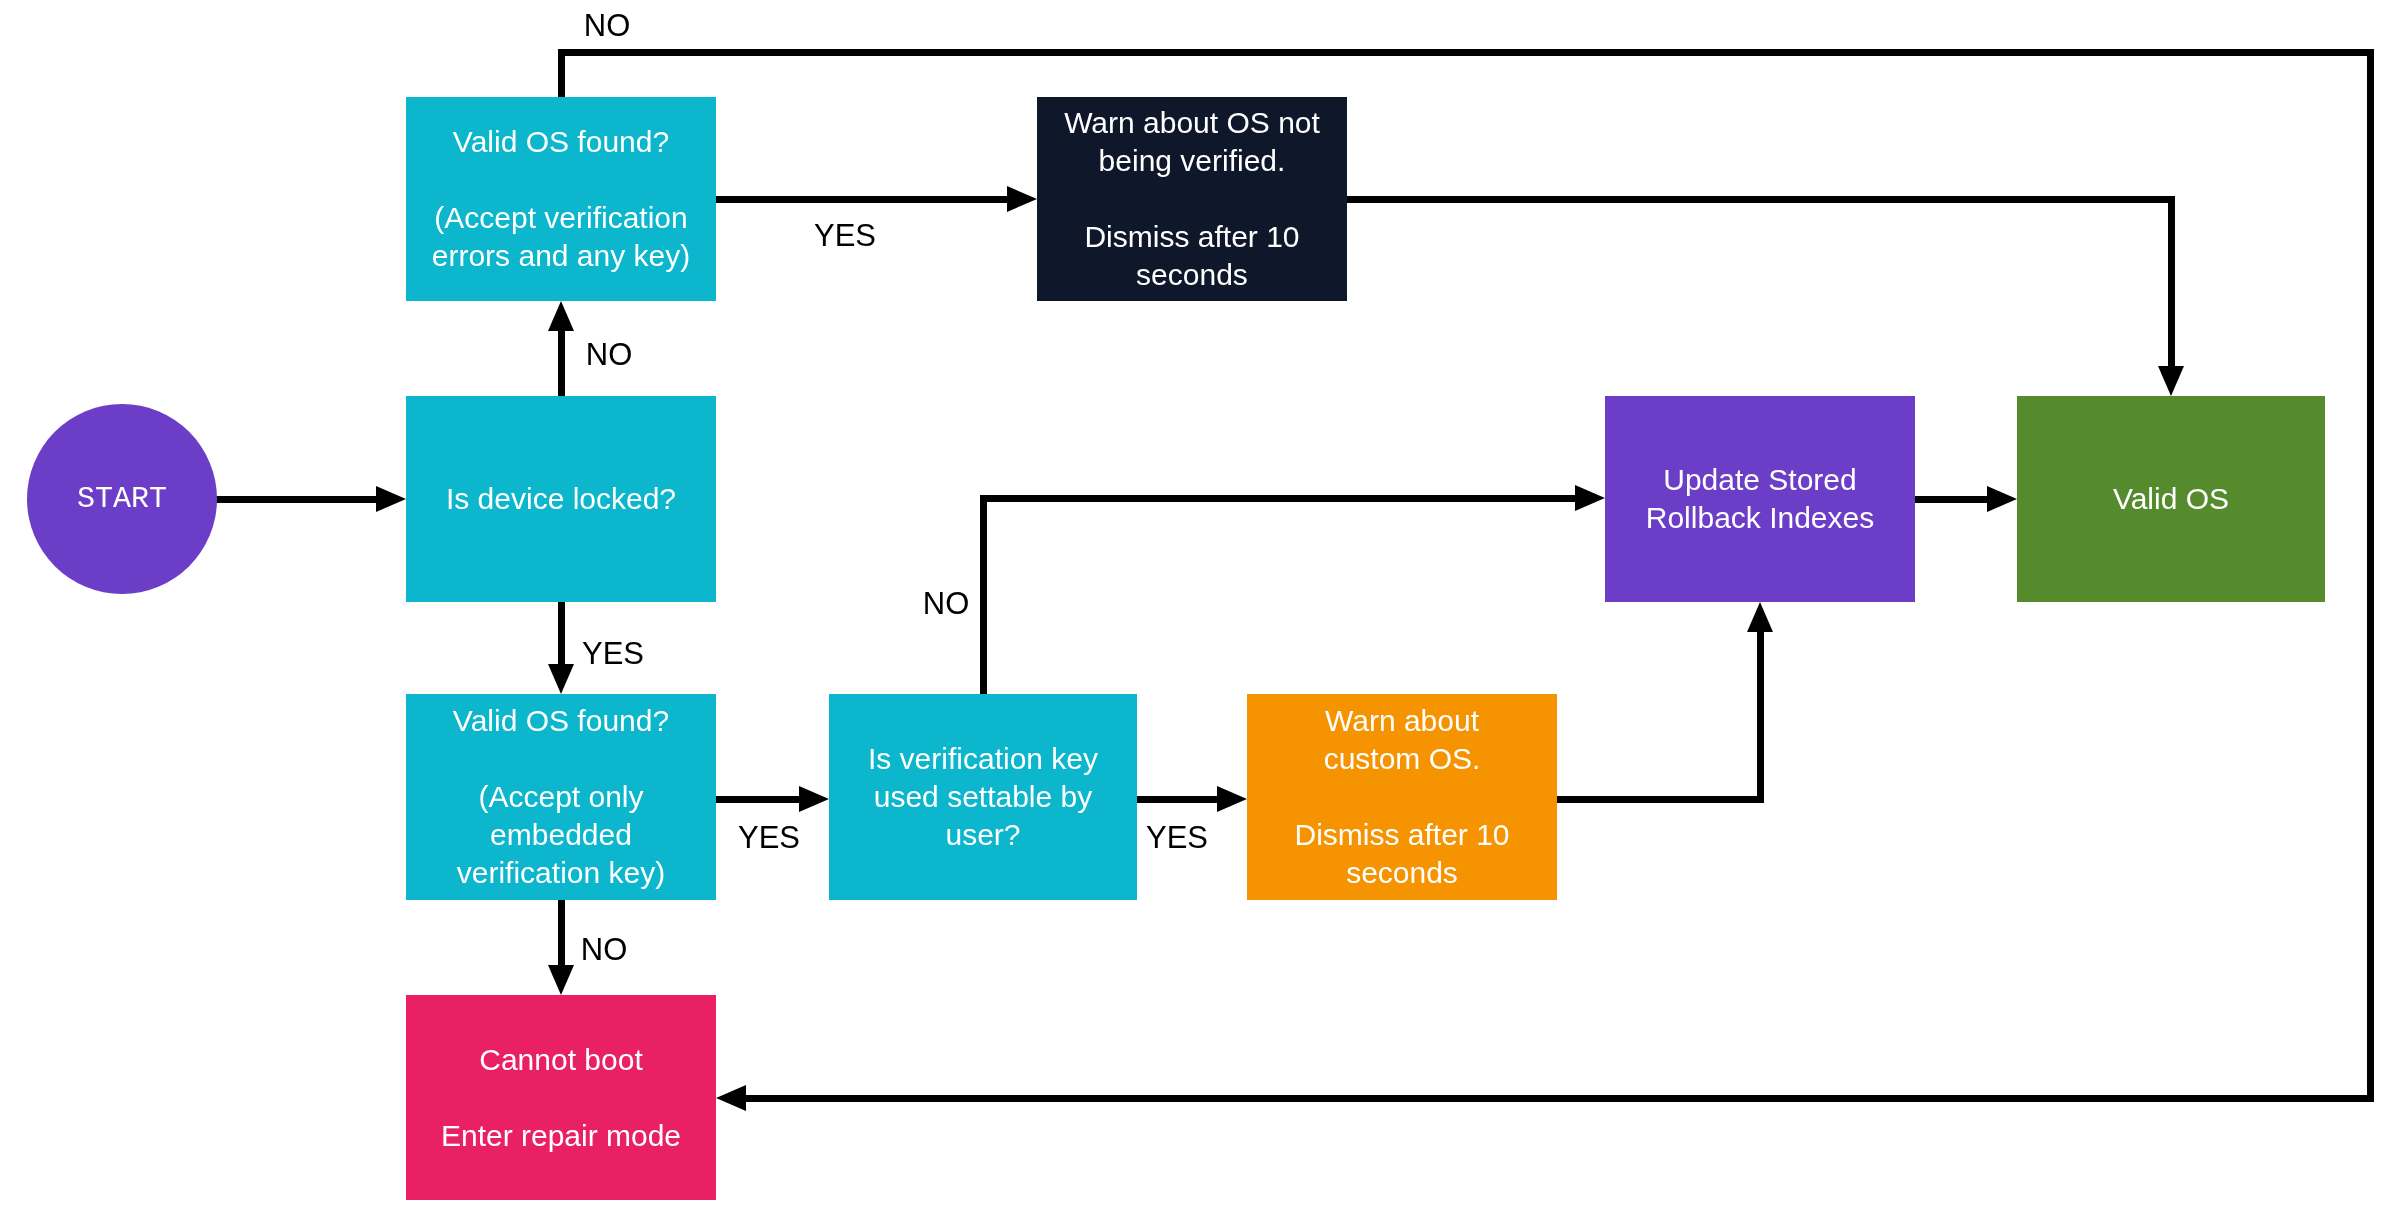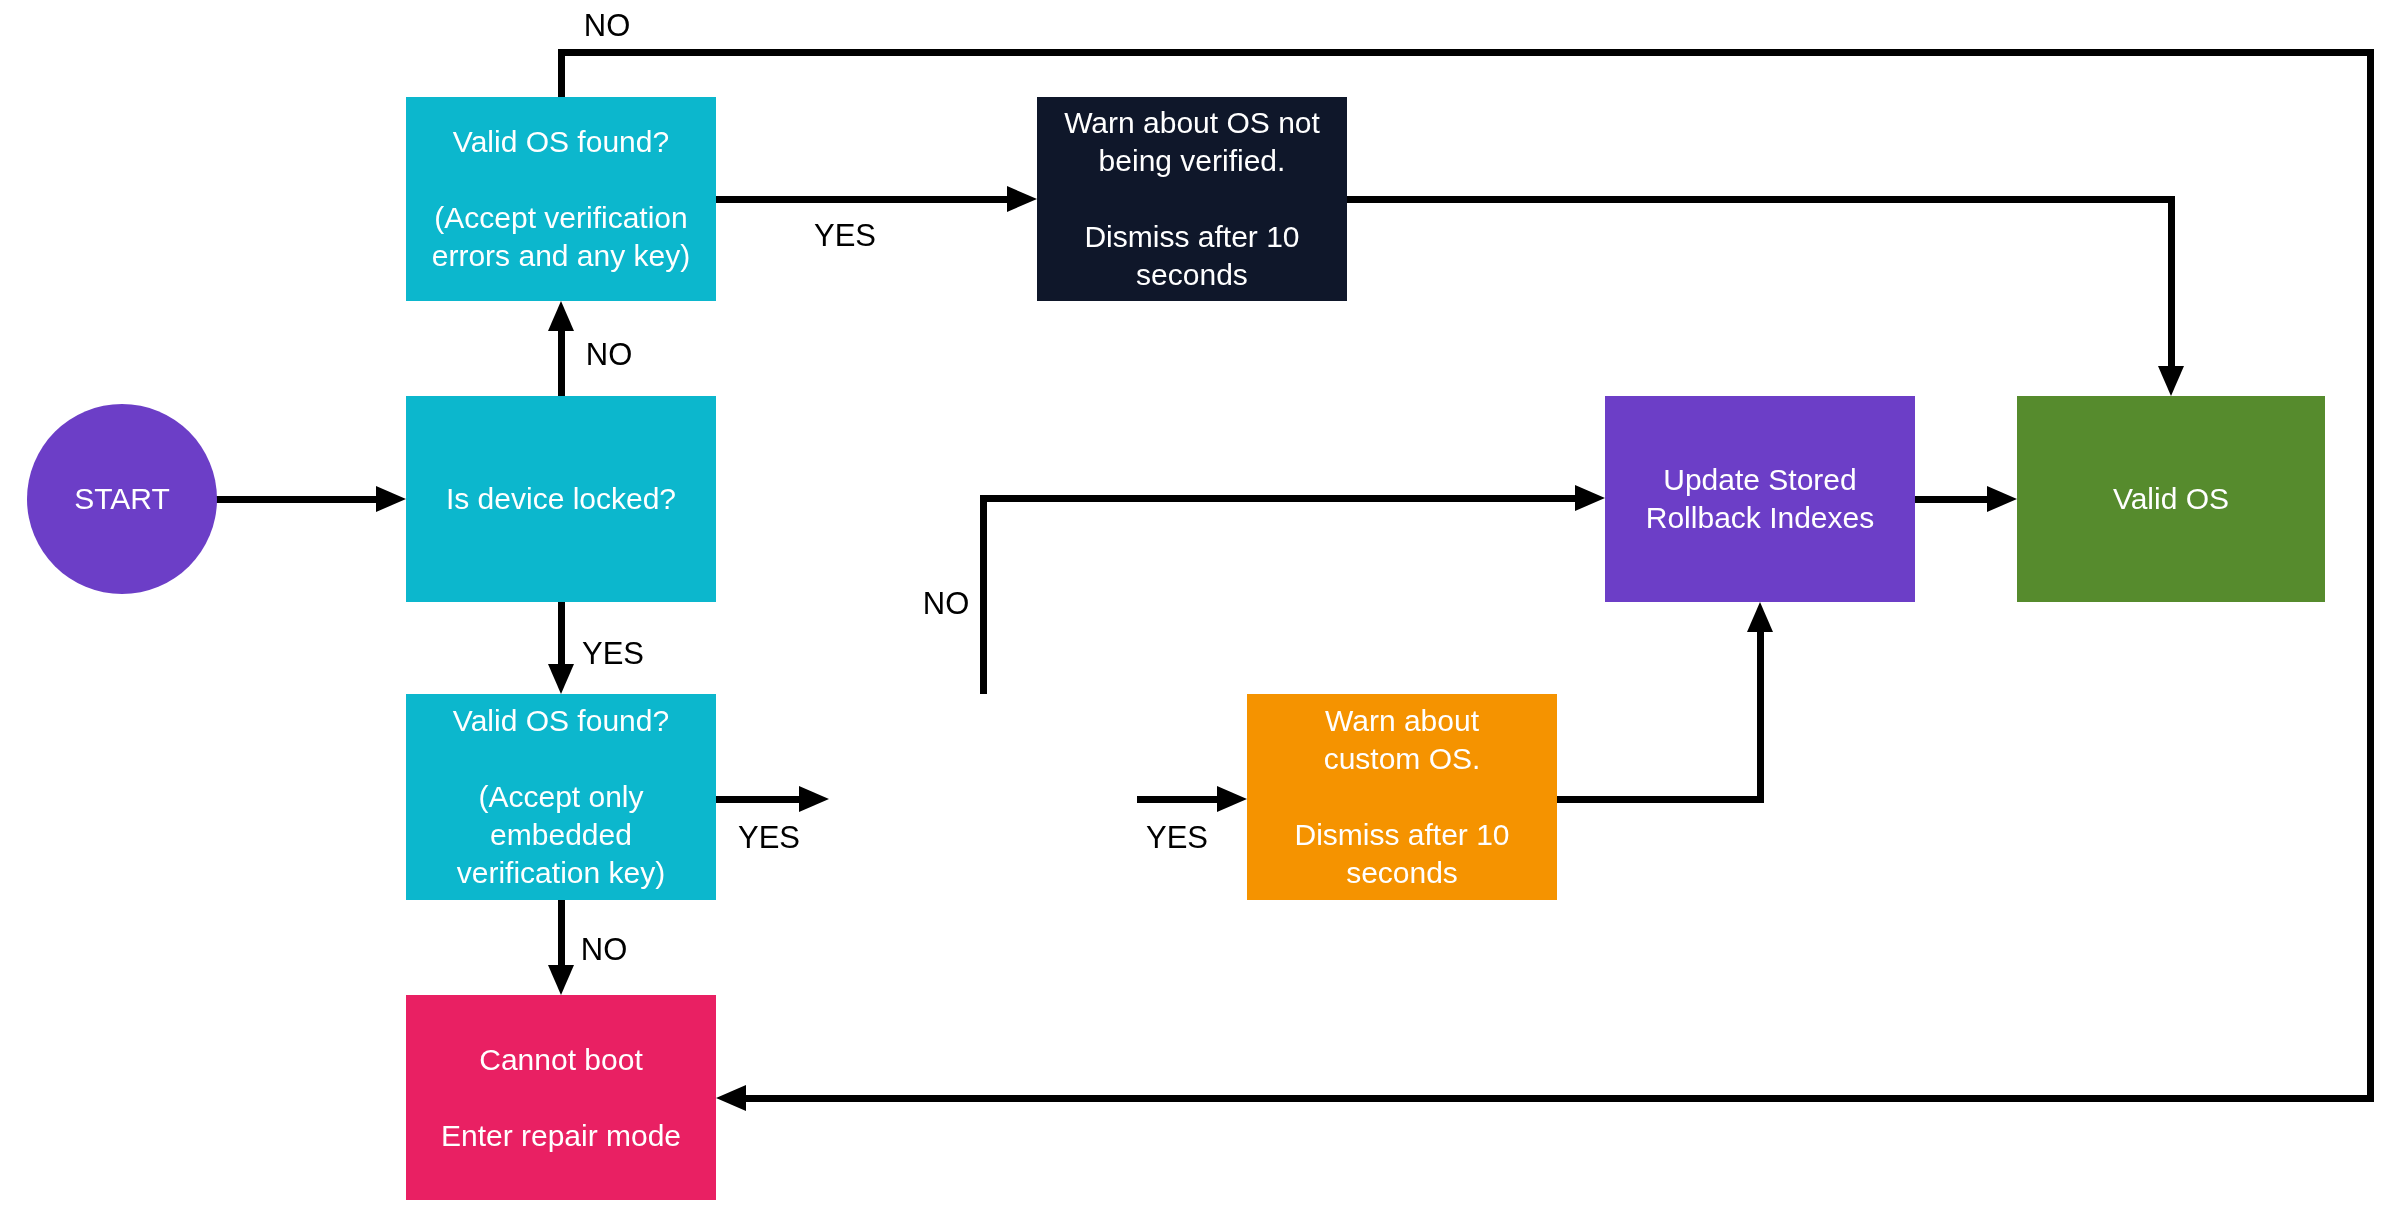--- a/index.html
+++ b/index.html
@@ -11,21 +11,21 @@
     overflow:hidden;
   }
   .node{
     position:absolute;
     display:flex;align-items:center;justify-content:center;
     color:#ffffff;
     font-size:30px;line-height:38px;
     text-align:center;
   }
   .node .txt{white-space:pre-line;}
-  .ellipse{border-radius:50%;}
+  .ellipse{border-radius:50%;font-family:Liberation Mono, monospace;}
   .seg{position:absolute;background:#000000;}
   .edge-label{
     position:absolute;
     transform:translate(-50%,-50%);
     font-weight:normal;font-size:31px;color:#000000;
     white-space:nowrap;
   }
   .arrow{position:absolute;width:0;height:0;}
   .arrow.right{border-left:30px solid #000;border-top:13px solid transparent;border-bottom:13px solid transparent;}
   .arrow.left {border-right:30px solid #000;border-top:13px solid transparent;border-bottom:13px solid transparent;}
@@ -117,20 +117,25 @@
   </div>
 
   <div class="node" style="left: 1037px; top: 97px; width: 310px; height: 204px; background-color: #0f172a;">
     <div class="txt">Warn about OS not
 being verified.
 
 Dismiss after 10
 seconds</div>
   </div>
 
+  <div class="node" style="left: 829px; top: 694px; width: 308px; height: 206px; background-color: rgb(12, 183, 205);">
+    <div class="txt">Is verification key
+used settable by
+user?</div>
+  </div>
 
   <div class="node" style="left: 1247px; top: 694px; width: 310px; height: 206px; background-color: rgb(245, 147, 0);">
     <div class="txt">Warn about
 custom OS.
 
 Dismiss after 10
 seconds</div>
   </div>
 
   <div class="node" style="left: 1605px; top: 396px; width: 310px; height: 206px; background-color: rgb(108, 62, 199);">

